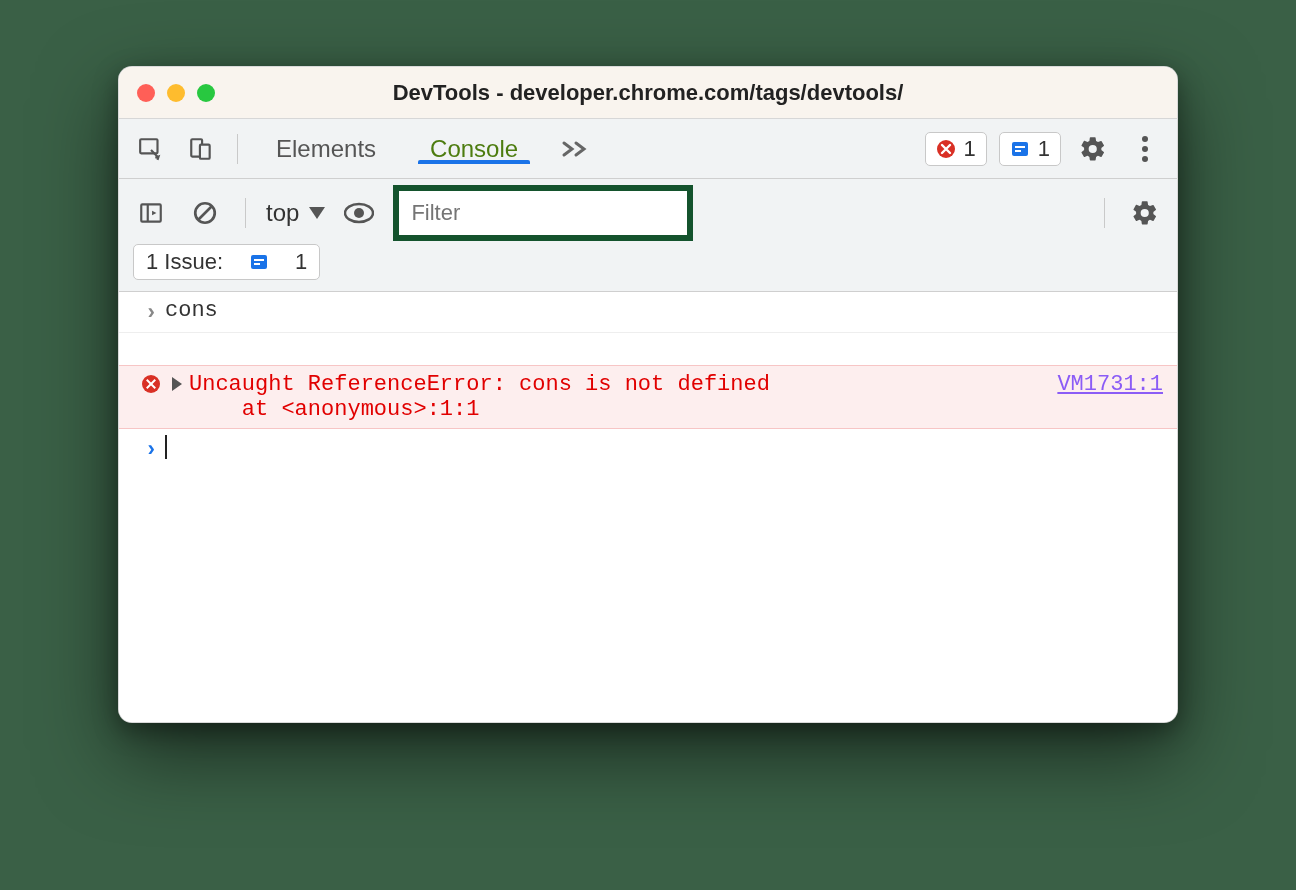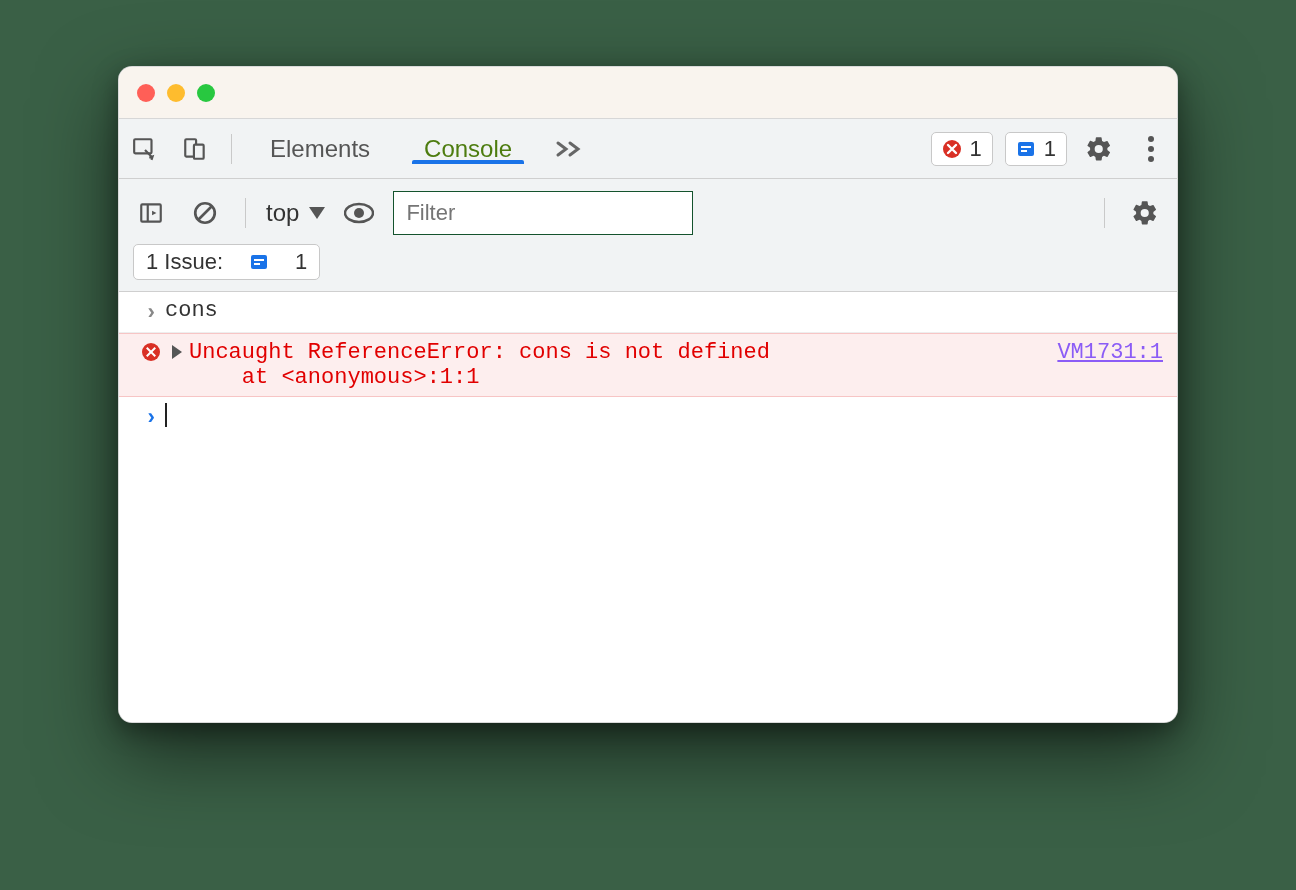--- a/index.html
+++ b/index.html
@@ -52,21 +52,21 @@
     color: #222;
     pointer-events: none;
   }
   
   .tabstrip {
     height: 60px;
     background: #f1f3f4;
     border-bottom: 1px solid #cfcfcf;
     display: flex;
     align-items: stretch;
-    padding: 0 6px;
+    padding: 0 12px;
   }
   .ts-left, .ts-right {
     display: flex;
     align-items: center;
   }
   .ts-left { gap: 10px; }
   .ts-right { margin-left: auto; gap: 12px; }
   .icon-btn {
     display: inline-flex;
     align-items: center;
@@ -139,23 +139,23 @@
     font-size: 24px; color: #333;
     cursor: pointer;
   }
   .tri-down {
     width: 0; height: 0;
     border-left: 8px solid transparent;
     border-right: 8px solid transparent;
     border-top: 12px solid #555;
   }
   .filter-inp {
-    height: 44px;
+    height: 56px;
     width: 300px;
-    border: 1px solid #14532d;
+    border: 6px solid #14532d;
     background: #fff;
     font-size: 22px;
     padding: 0 12px;
     color: #333;
     outline: none;
   }
   .levels {
     display:inline-flex; align-items:center; gap:10px;
     font-size: 24px; color: #333; cursor: pointer;
     margin-left: 6px;
@@ -187,20 +187,21 @@
   }
   .row .gutter2 {
     width: 24px; display:flex; justify-content:center; padding-top:5px;
   }
   .row .content { flex:1; white-space: pre-wrap; }
   .row.input .content { color:#333; }
   .row.error {
     background: #fdeeee;
     border-top: 1px solid #f7c5c5;
     border-bottom: 1px solid #f7c5c5;
+    margin-top: 32px;
   }
   .row.error .content { color:#e10000; }
   .row .source {
     color:#8b5cf6; text-decoration: underline;
     margin-left: 20px; white-space: nowrap;
     cursor: pointer;
   }
   .row.prompt { border-bottom:none; }
   .row.prompt .content { color:#333; }
   .caret-blue {
@@ -235,20 +236,21 @@
 <body>
 
 <div class="window">
 
   <div class="titlebar">
     <div class="traffic-lights">
       <div class="light red"></div>
       <div class="light yellow"></div>
       <div class="light green"></div>
     </div>
+    <div class="title">DevTools - developer.chrome.com/tags/devtools/</div>
   </div>
 
   <div class="tabstrip">
     <div class="ts-left">
       <div class="icon-btn">
         <svg width="26" height="26" viewBox="0 0 24 24" fill="none" stroke="#555" stroke-width="2">
           <rect x="2" y="3" width="16" height="13" rx="1"></rect>
           <path d="M12 13 l7 7 M16 20 l3 -1 l-1 3"></path>
         </svg>
       </div>

